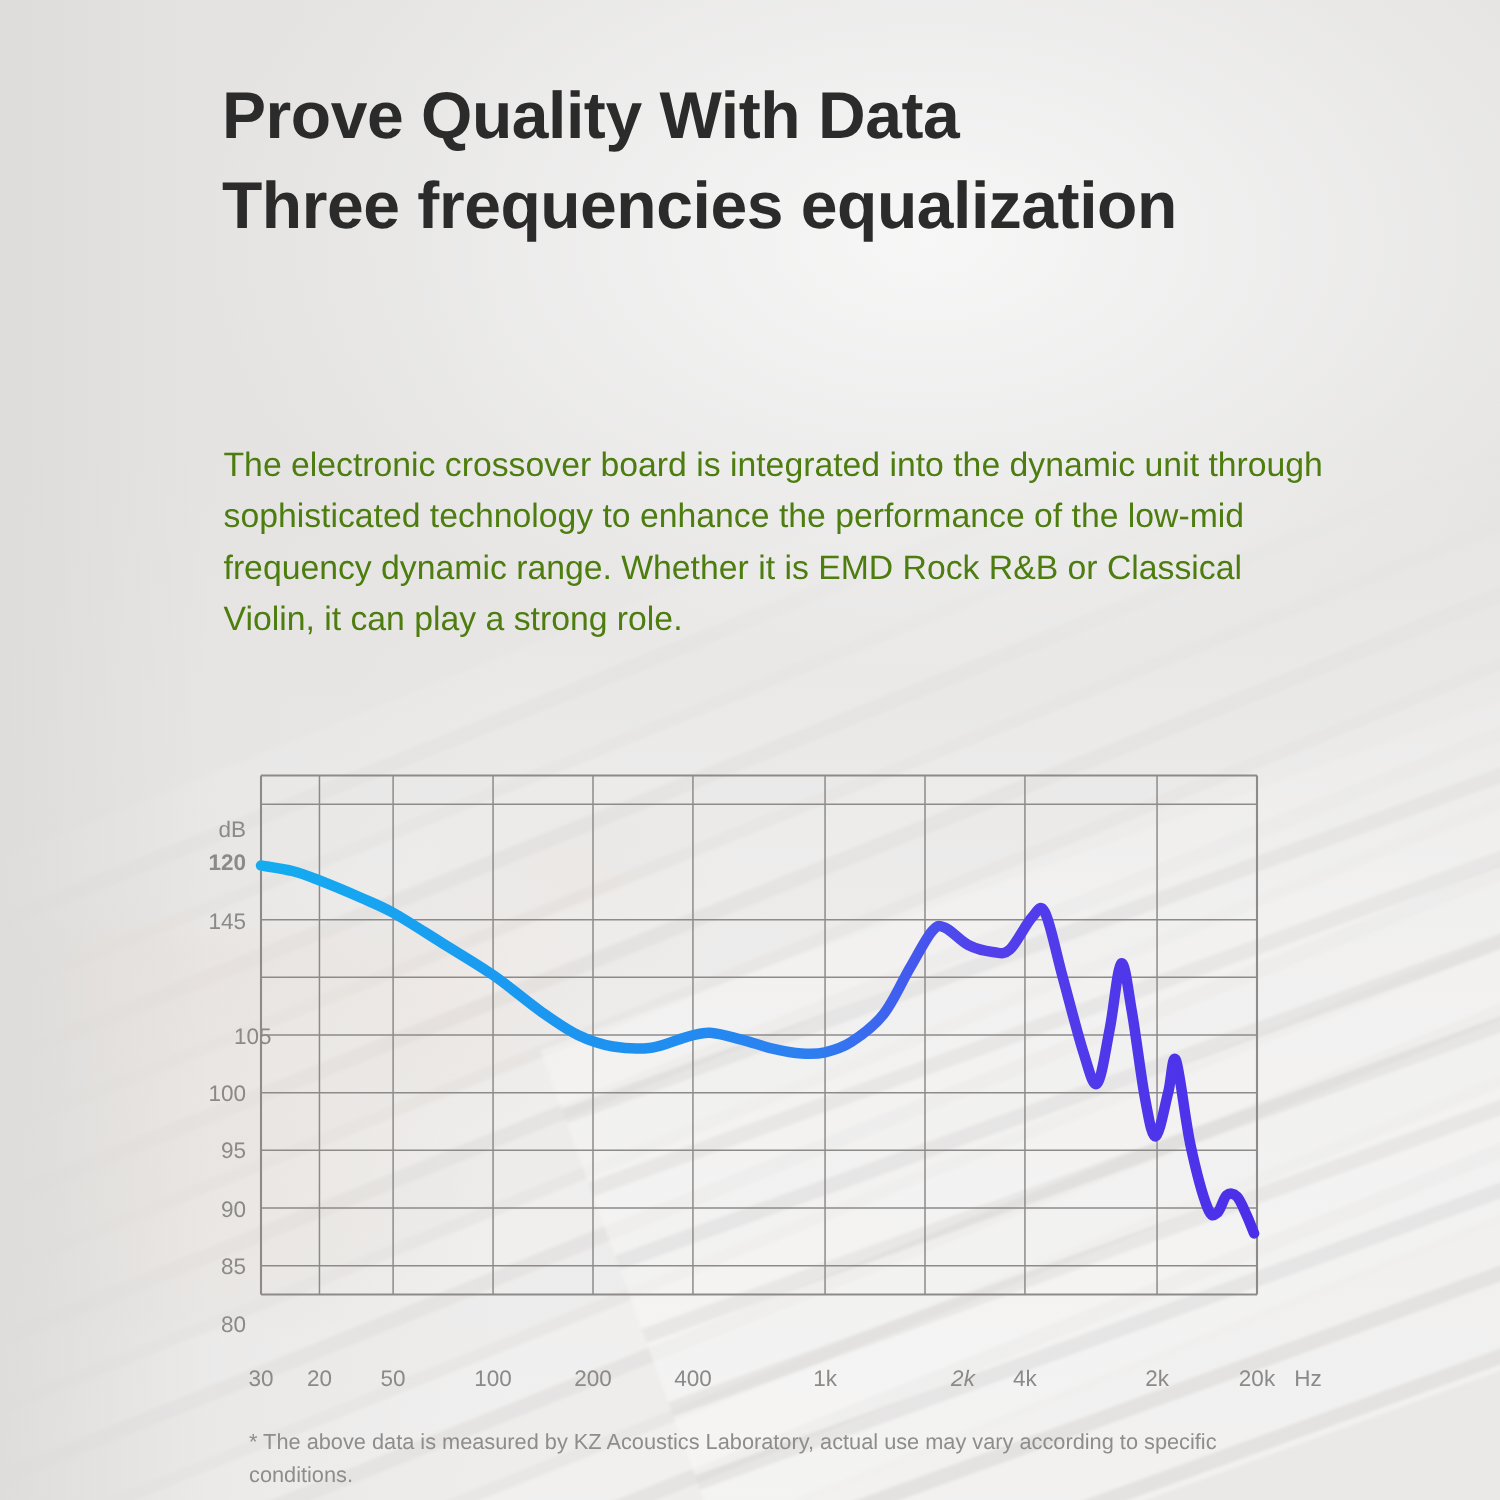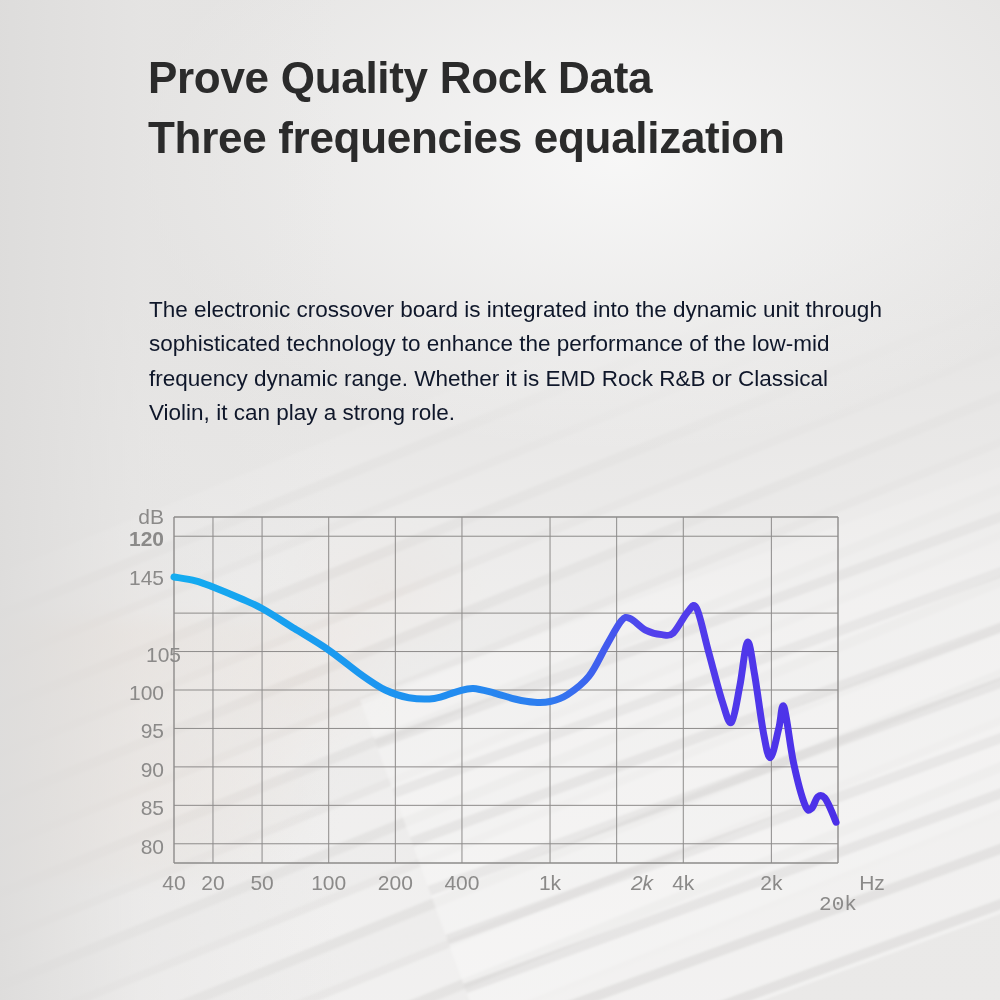--- a/index.html
+++ b/index.html
@@ -75,51 +75,51 @@
 
   
   #headline{
     position:absolute;left:148px;top:48px;width:800px;
     font-size:44px;line-height:60px;font-weight:bold;color:#2b2b2b;
     letter-spacing:-.3px;
   }
   #headline div{white-space:nowrap;}
   #body-copy{
     position:absolute;left:149px;top:270px;width:740px;
-    font-size:22.5px;line-height:34.5px;color:#0f172a;
+    font-size:22.5px;line-height:34.5px;color:#4d7c0f;
   }
   #footnote{
     position:absolute;left:166px;top:936px;width:700px;
     font-size:14.5px;line-height:22px;color:#8e8d8c;
   }
 
   
   #chart{position:absolute;left:0;top:0;width:1000px;height:1000px;}
   .axis-label{
-    position:absolute;font-size:21px;color:#8b8a89;white-space:nowrap;
+    position:absolute;font-size:15px;color:#8b8a89;white-space:nowrap;margin-top:40px;
   }
   .ylab{text-align:right;}
   .xlab{text-align:center;}
 </style>
 </head>
 <body>
 
 <div id="bg-photo">
   <div class="bg-layer bg-hands"></div>
   <div class="bg-layer bg-keys"></div>
   <div class="bg-layer bg-keys2"></div>
   <div class="bg-layer bg-wood"></div>
   <div class="bg-layer bg-wash"></div>
   <div class="bg-layer bg-vignette"></div>
 </div>
 
 <div id="content">
 
   <div id="headline">
-    <div>Prove Quality Rock Data</div>
+    <div>Prove Quality With Data</div>
     <div>Three frequencies equalization</div>
   </div>
 
   <p id="body-copy">The electronic crossover board is integrated into the dynamic unit through sophisticated technology to enhance the performance of the low-mid frequency dynamic range. Whether it is EMD Rock R&amp;B or Classical Violin, it can play a strong role.</p>
 
   <div id="chart">
     <svg width="1000" height="1000" viewBox="0 0 1000 1000">
         <defs>
           <linearGradient id="curveGrad" x1="174" y1="0" x2="838" y2="0" gradientUnits="userSpaceOnUse">
             <stop offset="0%" stop-color="#14ACF0"></stop>
@@ -159,29 +159,30 @@
     <div id="tick-layer">
         <div class="axis-label ylab" style="left: 112px; width: 52px; top: 527.222px; font-weight: bold;">120</div>
         <div class="axis-label ylab" style="left: 112px; width: 52px; top: 565.667px;">145</div>
         <div class="axis-label ylab" style="left: 129px; width: 52px; top: 642.556px;">105</div>
         <div class="axis-label ylab" style="left: 112px; width: 52px; top: 681px;">100</div>
         <div class="axis-label ylab" style="left: 112px; width: 52px; top: 719.444px;">95</div>
         <div class="axis-label ylab" style="left: 112px; width: 52px; top: 757.889px;">90</div>
         <div class="axis-label ylab" style="left: 112px; width: 52px; top: 796.333px;">85</div>
         <div class="axis-label ylab" style="left: 112px; width: 52px; top: 834.778px;">80</div>
         <div class="axis-label ylab" style="left: 112px; width: 52px; top: 505.222px;">dB</div>
-        <div class="axis-label xlab" style="left: 144px; width: 60px; top: 871px;">40</div>
+        <div class="axis-label xlab" style="left: 144px; width: 60px; top: 871px;">30</div>
         <div class="axis-label xlab" style="left: 182.975px; width: 60px; top: 871px;">20</div>
         <div class="axis-label xlab" style="left: 232.077px; width: 60px; top: 871px;">50</div>
         <div class="axis-label xlab" style="left: 298.705px; width: 60px; top: 871px;">100</div>
         <div class="axis-label xlab" style="left: 365.333px; width: 60px; top: 871px;">200</div>
         <div class="axis-label xlab" style="left: 431.961px; width: 60px; top: 871px;">400</div>
         <div class="axis-label xlab" style="left: 520.039px; width: 60px; top: 871px;">1k</div>
         <div class="axis-label xlab" style="left: 612px; width: 60px; top: 871px; font-style: italic;">2k</div>
         <div class="axis-label xlab" style="left: 653.295px; width: 60px; top: 871px;">4k</div>
         <div class="axis-label xlab" style="left: 741.372px; width: 60px; top: 871px;">2k</div>
-        <div class="axis-label xlab" style="left: 808px; width: 60px; top: 893px; font-family: Liberation Mono, monospace;">20k</div>
+        <div class="axis-label xlab" style="left: 808px; width: 60px; top: 871px;">20k</div>
         <div class="axis-label xlab" style="left: 852px; width: 40px; top: 871px;">Hz</div>
       </div>
   </div>
 
+  <p id="footnote">* The above data is measured by KZ Acoustics Laboratory, actual use may vary according to specific conditions.</p>
 
 </div>
 
 </body></html>

